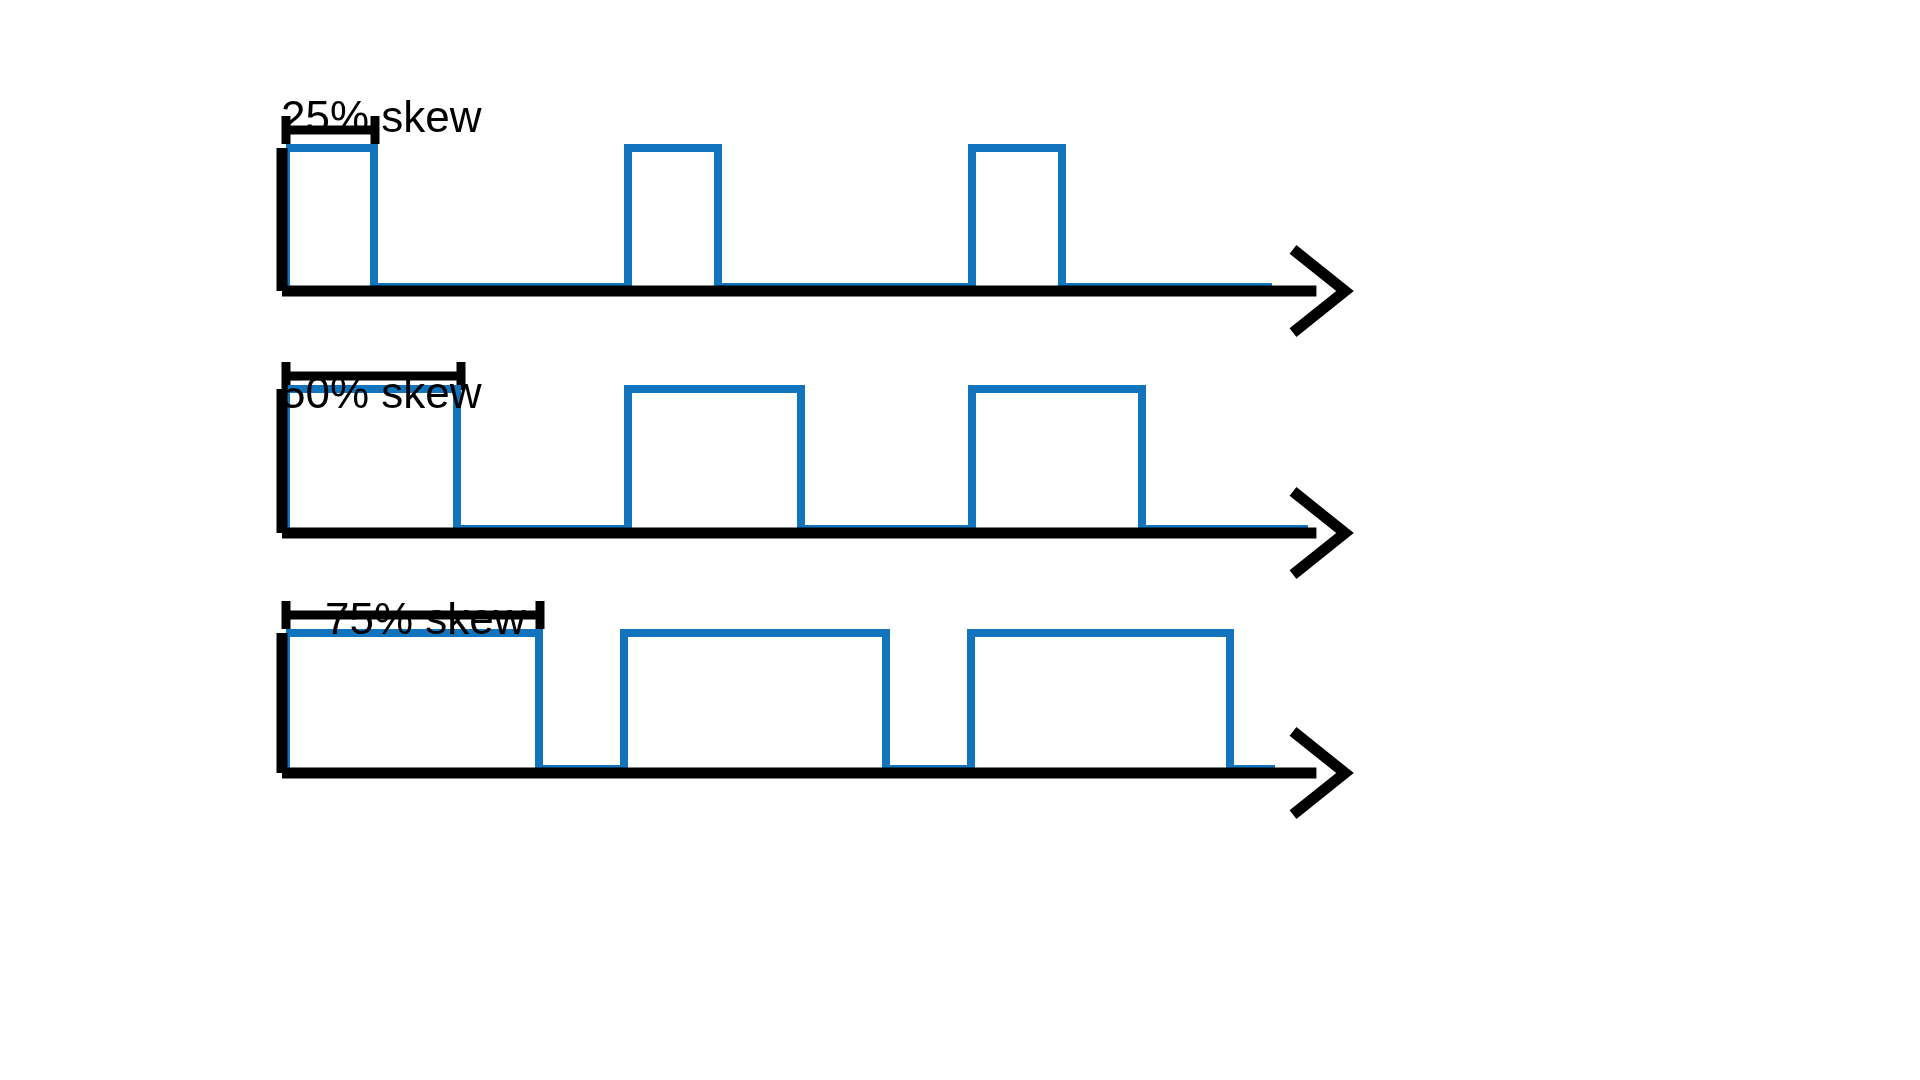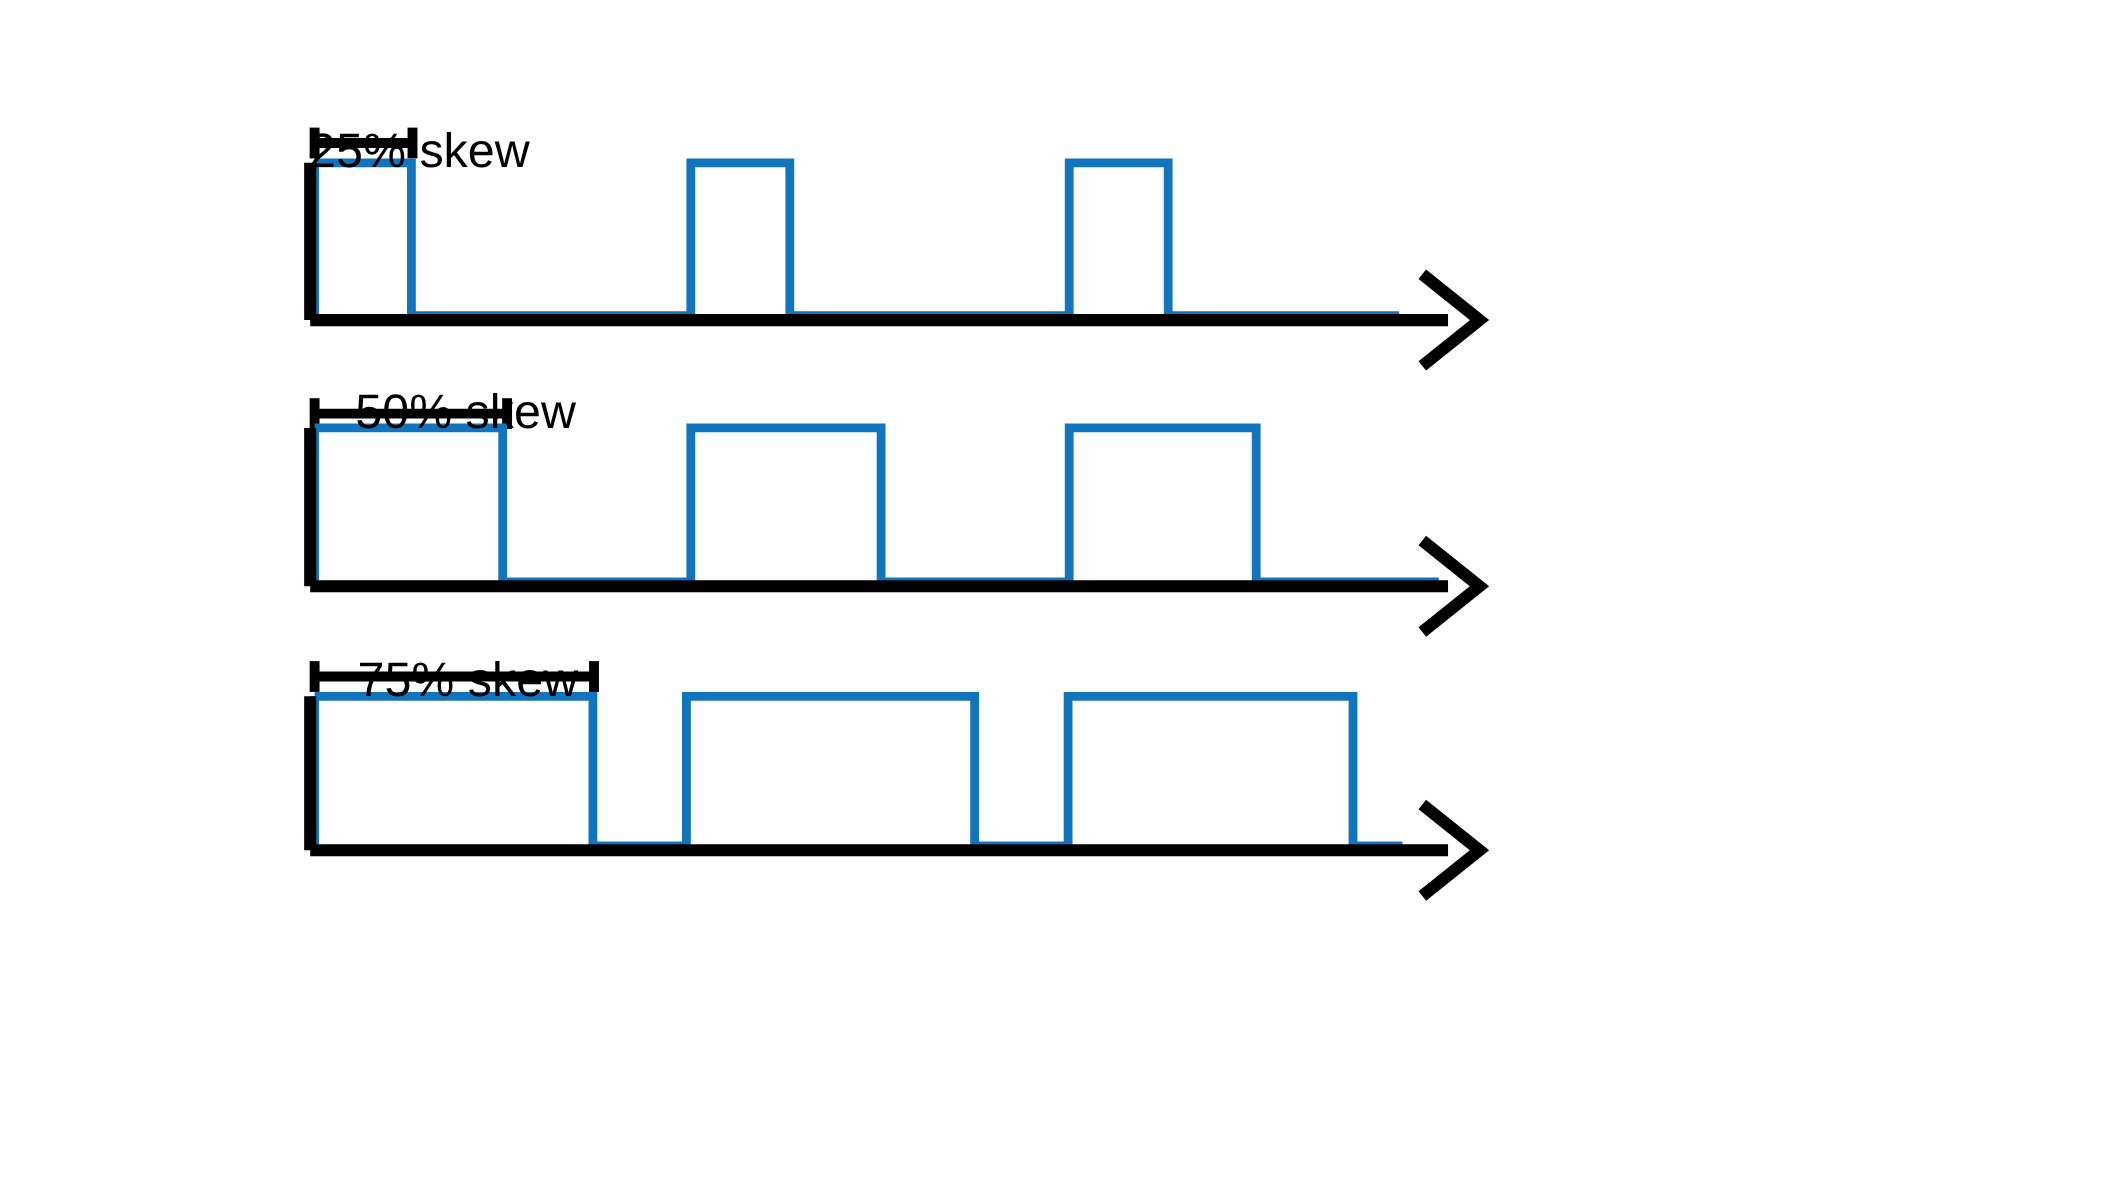--- a/index.html
+++ b/index.html
@@ -23,22 +23,22 @@
     white-space:nowrap;
     letter-spacing:0px;
   }
   svg{display:block;}
 </style>
 </head>
 <body>
 
 <div id="diagram">
 
-  <div class="row-label" id="lbl0" style="left: 281px; top: 113px;">25% skew</div>
-  <div class="row-label" id="lbl1" style="left: 281px; top: 350px; margin-left: 42px;">50% skew</div>
+  <div class="row-label" id="lbl0" style="left: 281px; top: 92px;">25% skew</div>
+  <div class="row-label" id="lbl1" style="left: 281px; top: 368px;">50% skew</div>
   <div class="row-label" id="lbl2" style="left: 281px; top: 594px; padding-left: 44px;">75% skew</div>
 
   <svg id="canvas" width="1920" height="1080" viewBox="0 0 1920 1080" xmlns="http://www.w3.org/2000/svg">
       <g>
         <line x1="286" y1="130" x2="375" y2="130" stroke="#000000" stroke-width="9"></line>
         <line x1="286" y1="116" x2="286" y2="144" stroke="#000000" stroke-width="9"></line>
         <line x1="375" y1="116" x2="375" y2="144" stroke="#000000" stroke-width="9"></line>
         <polyline points="286,148 374,148 374,287 628,287 628,148 718,148 718,287 972,287 972,148 1062,148 1062,287 1272,287" fill="none" stroke="#1274BC" stroke-width="8" stroke-linejoin="miter" stroke-linecap="butt"></polyline>
         <line x1="286" y1="287" x2="286" y2="148" stroke="#1274BC" stroke-width="8"></line>
         <line x1="282" y1="291" x2="1316.4" y2="291" stroke="#000000" stroke-width="11"></line>

